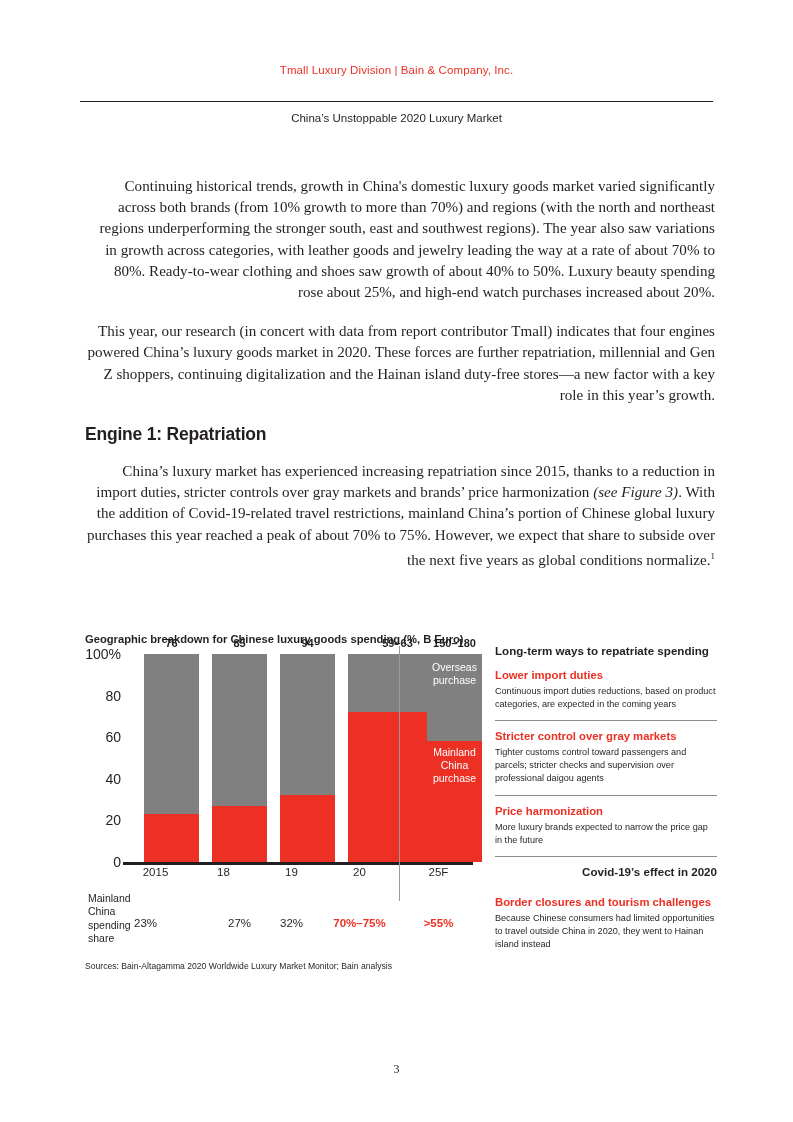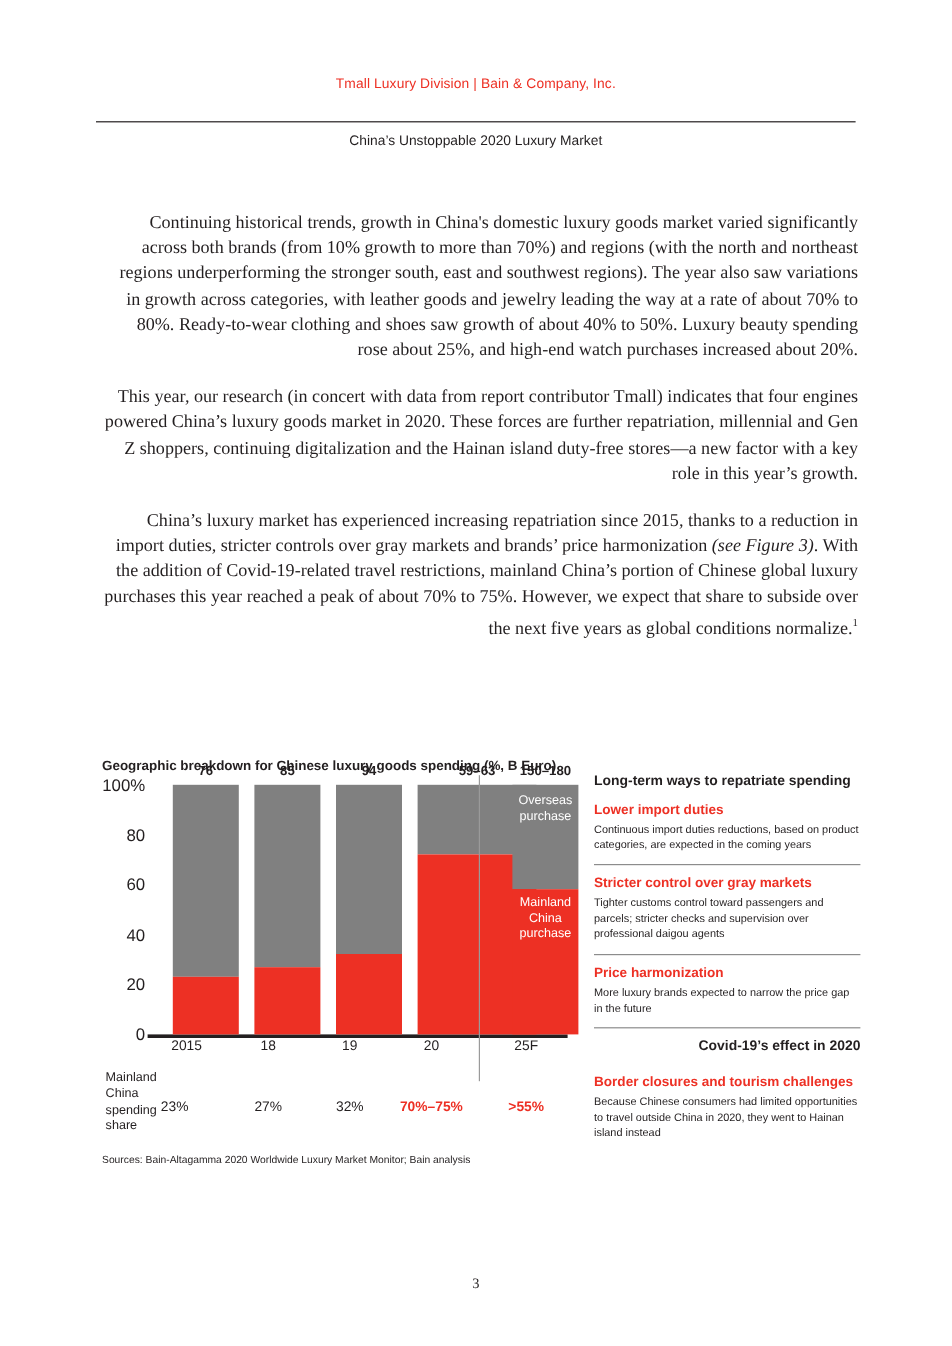--- a/index.html
+++ b/index.html
@@ -128,20 +128,21 @@
 
 <div class="page">
 
   <div class="hdr-brand">Tmall Luxury Division | Bain &amp; Company, Inc.</div>
   <div class="hdr-rule"></div>
   <div class="hdr-title">China’s Unstoppable 2020 Luxury Market</div>
 
   <div class="body-col" style="top:176px;">
     <p class="para">Continuing historical trends, growth in China's domestic luxury goods market varied significantly across both brands (from 10% growth to more than 70%) and regions (with the north and northeast regions underperforming the stronger south, east and southwest regions). The year also saw variations in growth across categories, with leather goods and jewelry leading the way at a rate of about 70% to 80%. Ready-to-wear clothing and shoes saw growth of about 40% to 50%. Luxury beauty spending rose about 25%, and high-end watch purchases increased about 20%.</p>
     <p class="para">This year, our research (in concert with data from report contributor Tmall) indicates that four engines powered China’s luxury goods market in 2020. These forces are further repatriation, millennial and Gen Z shoppers, continuing digitalization and the Hainan island duty-free stores—a new factor with a key role in this year’s growth.</p>
+    <h2 class="engine">Engine 1: Repatriation</h2>
     <p class="para"><span>China’s luxury market has experienced increasing repatriation since 2015, thanks to a reduction in import duties, stricter controls over gray markets and brands’ price harmonization </span><em>(see Figure 3)</em><span>. With the addition of Covid-19-related travel restrictions, mainland China’s portion of Chinese global luxury purchases this year reached a peak of about 70% to 75%. However, we expect that share to subside over the next five years as global conditions normalize.</span><sup>1</sup></p>
   </div>
 
   <div class="fig-wrap">
 
 
     <div class="fig-subtitle">Geographic breakdown for Chinese luxury goods spending (%, B Euro)</div>
 
     <div class="chart-area">
 
@@ -189,21 +190,21 @@
             <div class="xlab" style="left: 0px;">2015</div>
             <div class="xlab" style="left: 68px;">18</div>
             <div class="xlab" style="left: 136px;">19</div>
             <div class="xlab" style="left: 204px;">20</div>
             <div class="xlab" style="left: 283px;">25F</div>
           </div>
 
         <div class="share-row" id="shareRow">
           <div class="share-title">Mainland China spending share</div>
         <div class="share-val" style="left: 33px;">23%</div>
-            <div class="share-val" style="left: 111px; text-align: center;">27%</div>
+            <div class="share-val" style="left: 127px; text-align: center;">27%</div>
             <div class="share-val" style="left: 179px;">32%</div>
             <div class="share-val hl" style="left: 247px;">70%–75%</div>
             <div class="share-val hl" style="left: 326px;">&gt;55%</div>
           </div>
 
         <div class="sources">Sources: Bain-Altagamma 2020 Worldwide Luxury Market Monitor; Bain analysis</div>
       <div class="divider-v" style="left: 314px;"></div>
         </div>
 
       <div class="side-panel">

